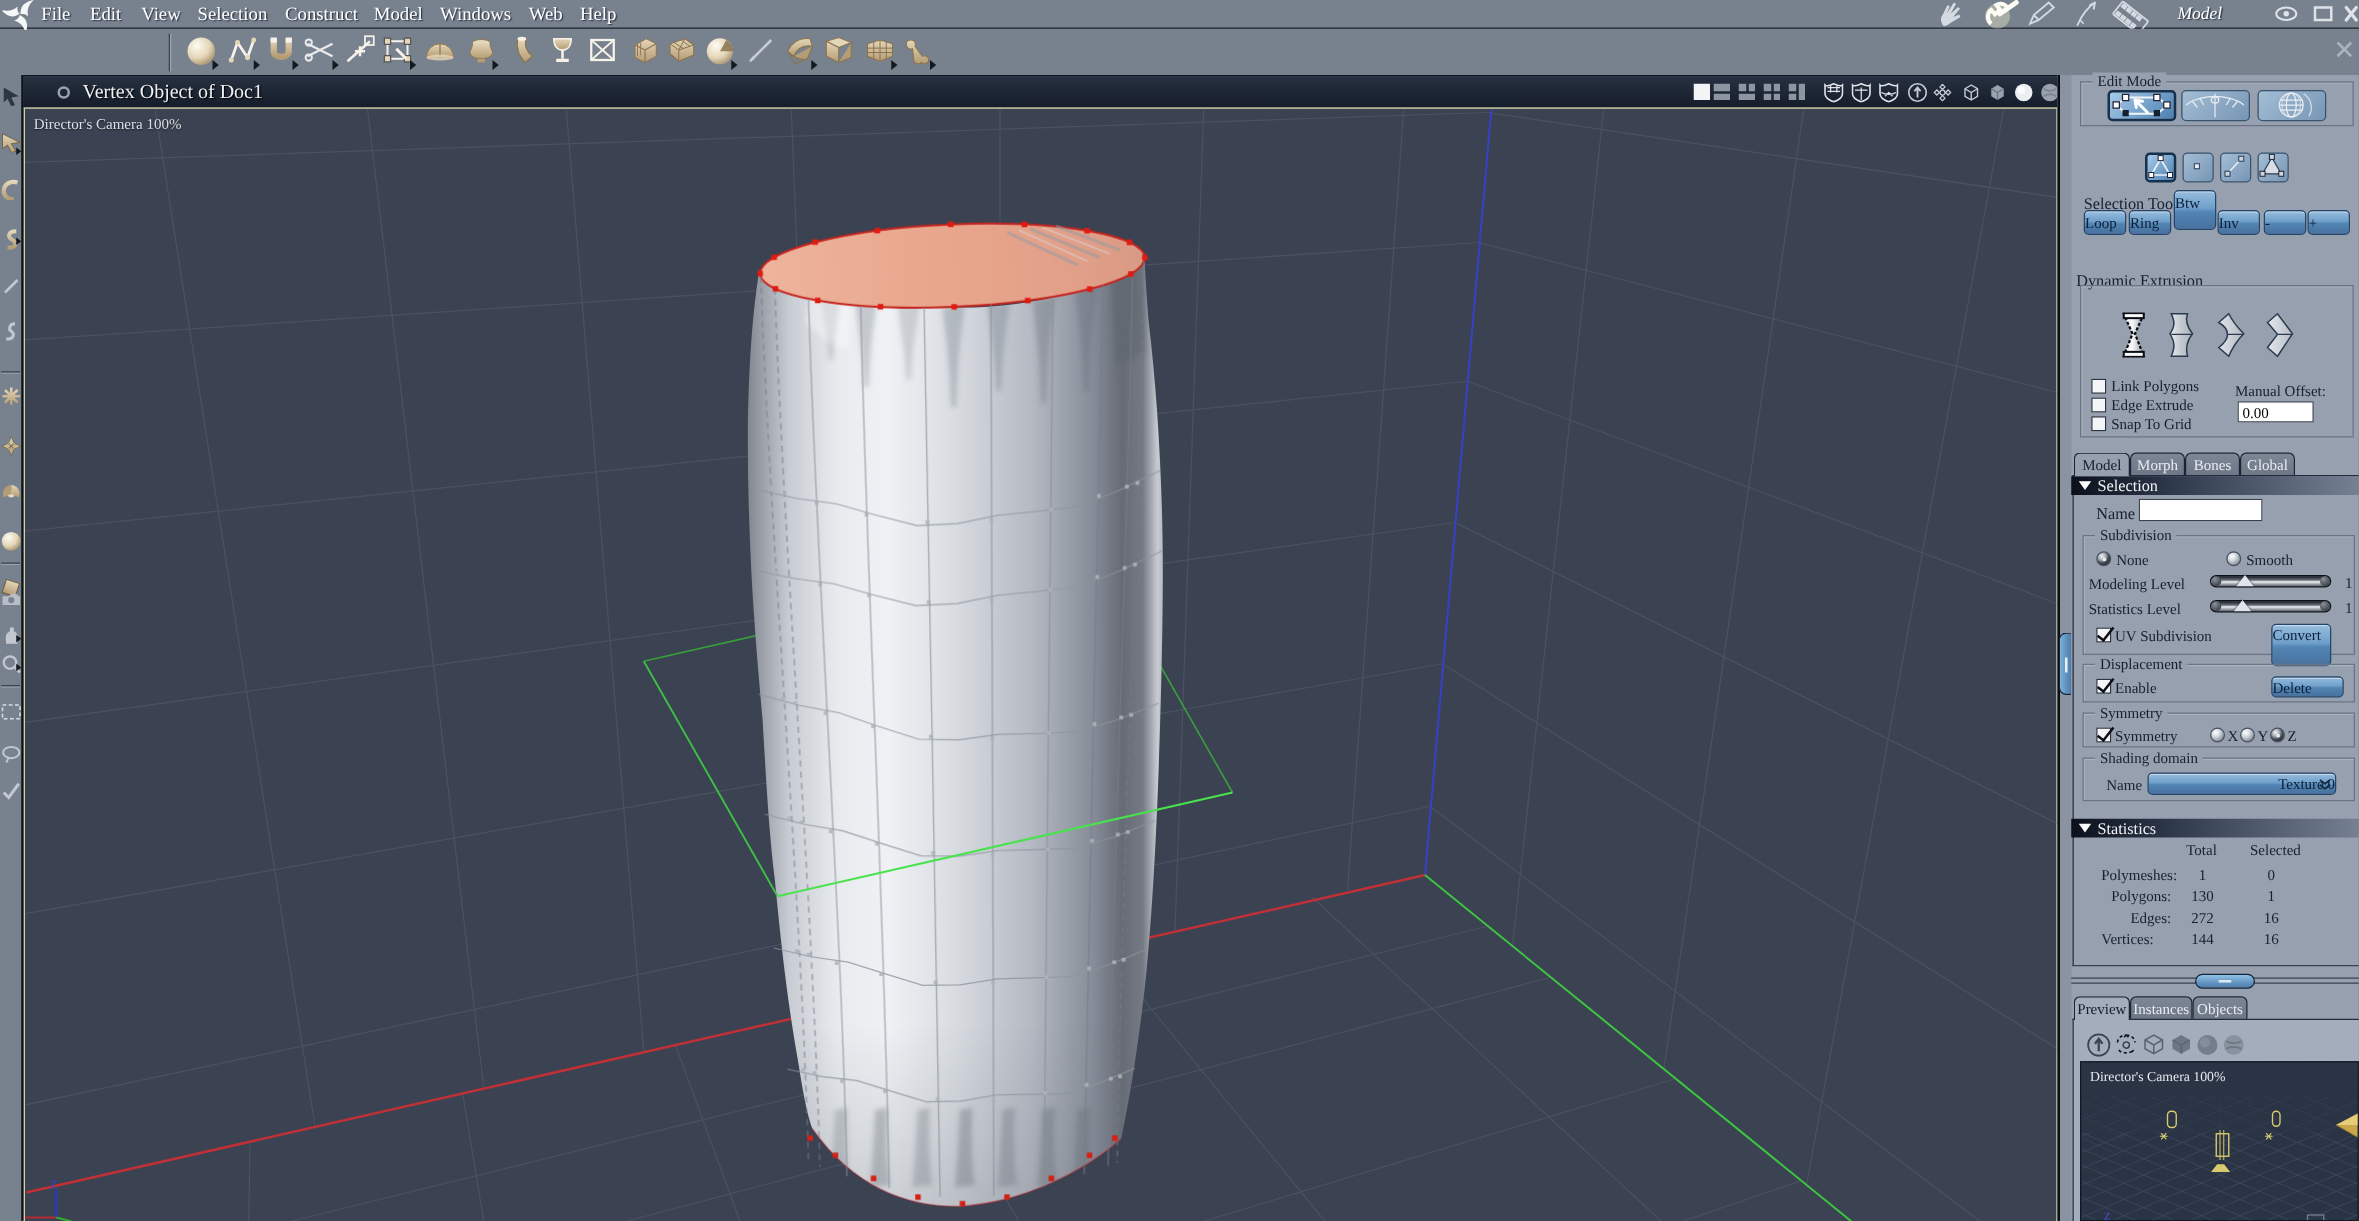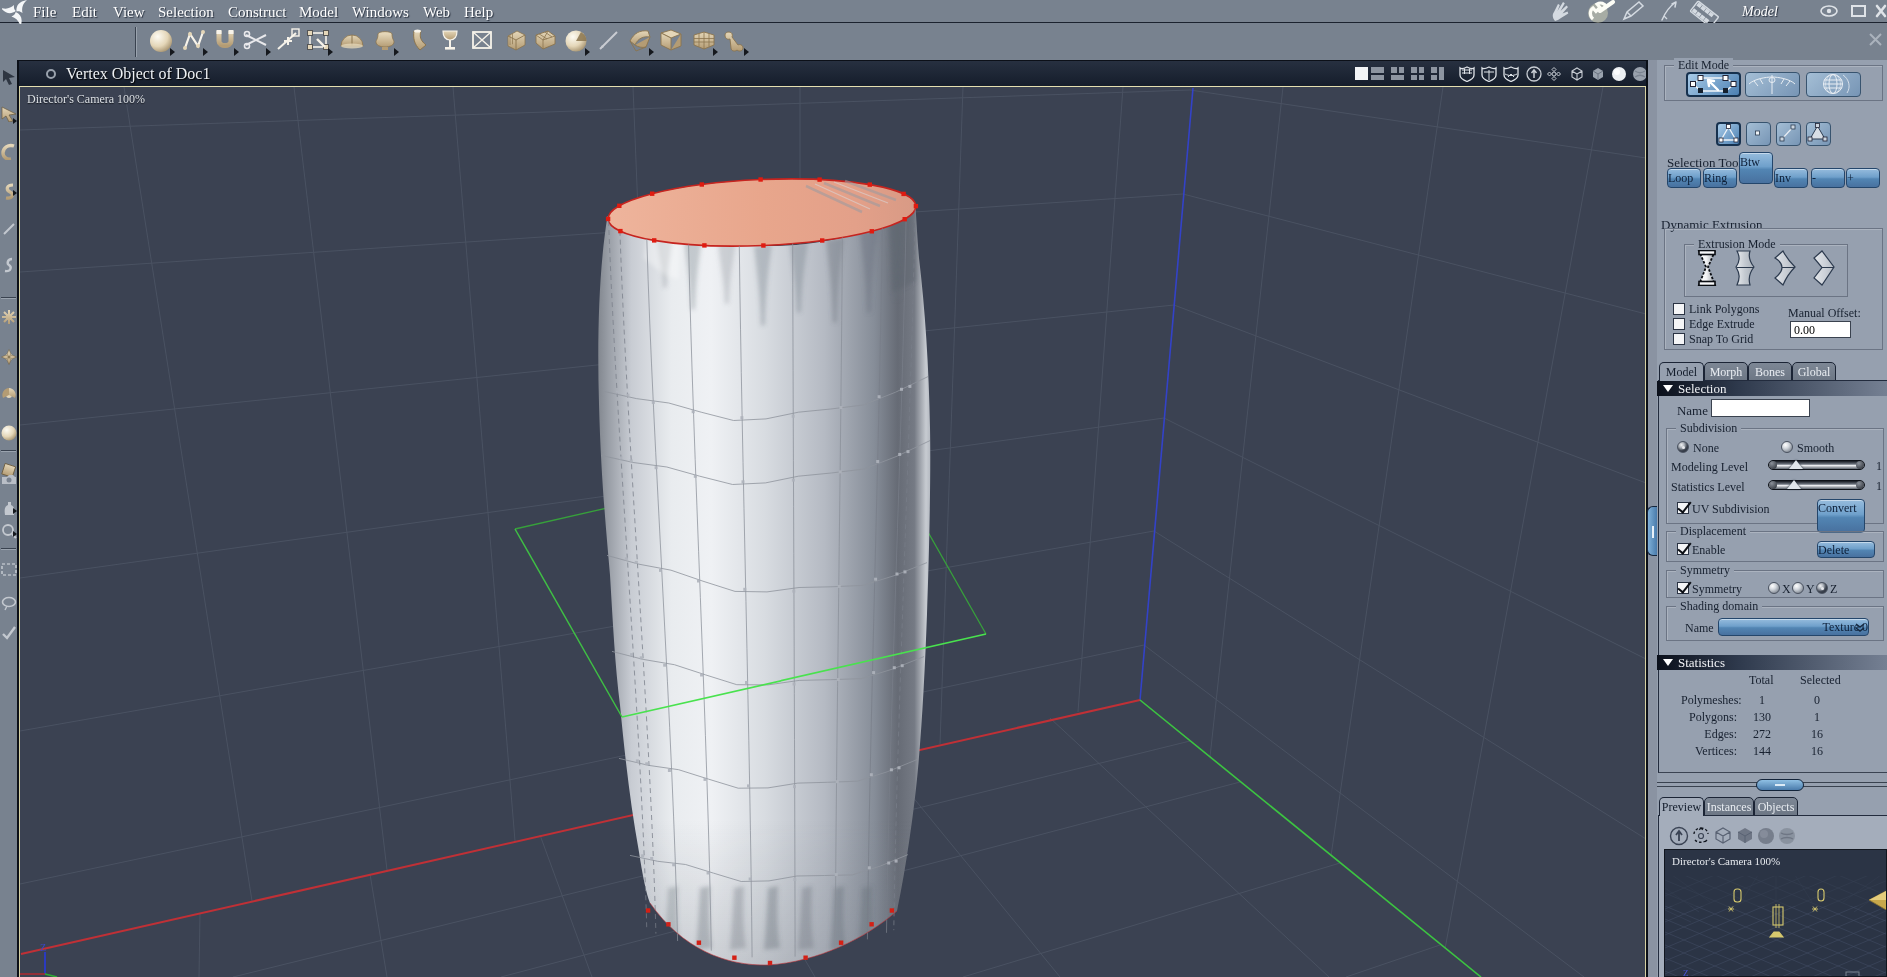--- a/index.html
+++ b/index.html
@@ -629,23 +629,20 @@
 <div class="lab" style="left:10px;top:95px;font-size:13px">Selection Tools</div>
 <div class="btn" style="left:10px;top:108px;width:34px;height:20px;line-height:19px">Loop</div>
 <div class="btn" style="left:46px;top:108px;width:34px;height:20px;line-height:19px">Ring</div>
 <div class="btn" style="left:82px;top:92px;width:34px;height:32px;line-height:19px">Btw</div>
 <div class="btn" style="left:117px;top:108px;width:34px;height:20px;line-height:19px">Inv</div>
 <div class="btn" style="left:154px;top:108px;width:34px;height:20px;line-height:19px">-</div>
 <div class="btn" style="left:189px;top:108px;width:34px;height:20px;line-height:19px">+</div>
 <div class="lab" style="left:4px;top:157px;font-size:13px">Dynamic Extrusion</div>
 
 <div class="gbox" style="left:7px;top:168px;width:219px;height:122px"></div>
-<div class="gbox" style="left:27px;top:184px;width:164px;height:53px">
-      <span class="glabel">Extrusion Mode</span>
-    </div>
 <svg class="abs" style="left:40px;top:190px" width="20" height="36" viewBox="0 0 20 36">
 <path d="M2,1 L18,1 L11,17 L18,35 L2,35 L9,17 Z" fill="url(#m1)" stroke="#0a0d12" stroke-width="1.8" stroke-dasharray="2.5,1.5"></path>
 <defs>
         <linearGradient id="m1" x1="0" x2="1">
           <stop offset="0" stop-color="#fff"></stop>
           <stop offset="0.45" stop-color="#f4f5f6"></stop>
           <stop offset="1" stop-color="#9aa0a8"></stop>
         </linearGradient>
       </defs>
 <rect x="2" y="0.5" width="16" height="4" fill="#f7f8f9" stroke="#0a0d12" stroke-width="1.6"></rect>
@@ -761,21 +758,21 @@
     <div class="lab" style="left:143px;top:613px">Selected</div>
 <div class="lab" style="left:24px;top:633px;width:56px;text-align:right">Polymeshes:</div>
     <div class="lab" style="left:80px;top:633px;width:50px;text-align:center">1</div>
     <div class="lab" style="left:140px;top:633px;width:40px;text-align:center">0</div>
 <div class="lab" style="left:24px;top:650px;width:56px;text-align:right">Polygons:</div>
     <div class="lab" style="left:80px;top:650px;width:50px;text-align:center">130</div>
     <div class="lab" style="left:140px;top:650px;width:40px;text-align:center">1</div>
 <div class="lab" style="left:24px;top:667px;width:56px;text-align:right">Edges:</div>
     <div class="lab" style="left:80px;top:667px;width:50px;text-align:center">272</div>
     <div class="lab" style="left:140px;top:667px;width:40px;text-align:center">16</div>
-<div class="lab" style="left:24px;top:684px;width:56px;text-align:right">Vertices:</div>
+<div class="lab" style="left:24px;top:684px;width:56px;">Vertices:</div>
     <div class="lab" style="left:80px;top:684px;width:50px;text-align:center">144</div>
     <div class="lab" style="left:140px;top:684px;width:40px;text-align:center">16</div>
 
 <div class="abs" style="left:0;top:722px;width:230px;height:1px;background:#39424f"></div>
 <div class="abs" style="left:0;top:726px;width:230px;height:1px;background:#39424f"></div>
 <div class="abs" style="left:99px;top:719px;width:48px;height:12px;background:linear-gradient(#8fc0e4,#4a7bab);border:1px solid #13243a;border-radius:6px">
 <div class="abs" style="left:18px;top:4px;width:10px;height:2px;background:#dceaf6"></div>
     </div>
 
 <div class="tab sel" style="left:2px;top:737px;width:45px;background:#a4adbb">Preview</div>

